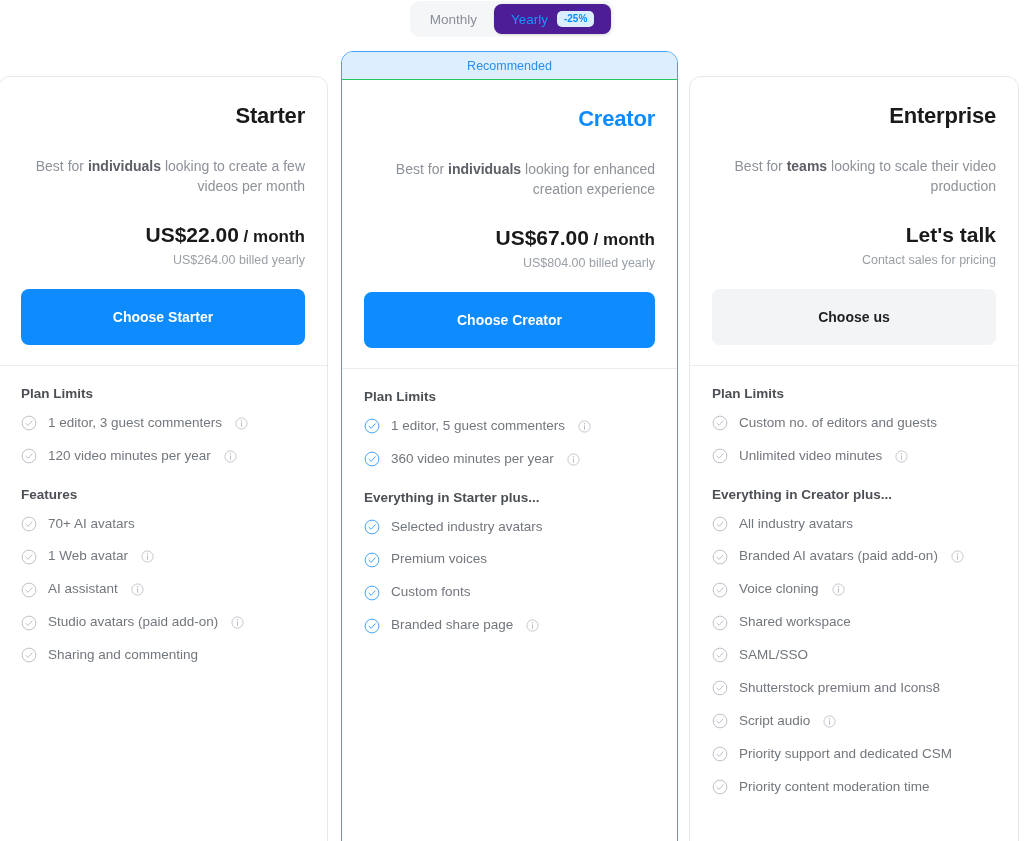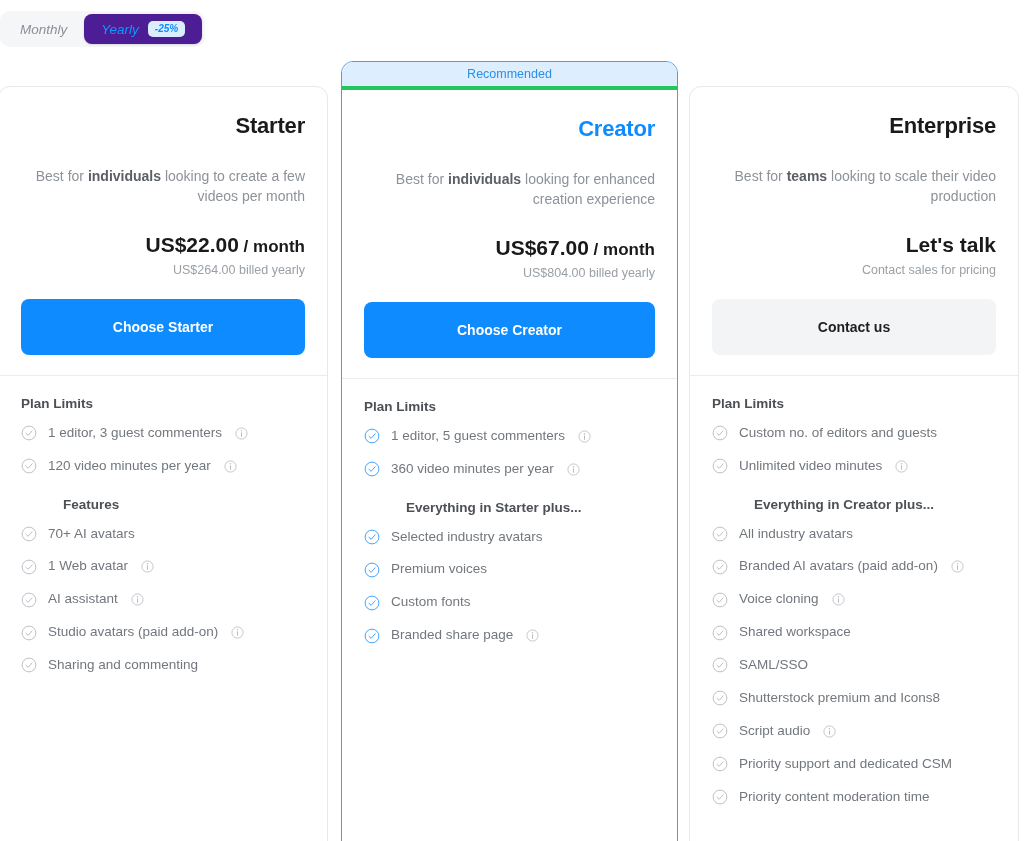--- a/index.html
+++ b/index.html
@@ -9,23 +9,22 @@
     height: 841px;
     background: #ffffff;
     font-family: "Liberation Sans", sans-serif;
     overflow: hidden;
   }
 
   
   .toggle-wrap {
     width: 100%;
     display: flex;
-    justify-content: flex-start;
-    padding-top: 11px;
-    font-style: italic;
+    justify-content: center;
+    padding-top: 1px;
   }
   .toggle {
     display: flex;
     align-items: center;
     background: #f5f6f7;
     border-radius: 10px;
     height: 36px;
     padding: 3px;
   }
   .toggle-opt {
@@ -87,21 +86,21 @@
   }
 
   .ribbon {
     height: 28px;
     background: #ddeeff;
     color: #2b8fe8;
     font-size: 12.5px;
     display: flex;
     align-items: center;
     justify-content: center;
-    border-bottom: 4px solid #22c55e;
+    border-bottom: 1px solid #22c55e;
   }
 
   .card-head {
     padding: 26px 22px 0 22px;
     text-align: right;
   }
   .plan-name {
     font-size: 22px;
     font-weight: bold;
     color: #1a1a1a;
@@ -158,21 +157,21 @@
   }
 
   .card-body { padding: 20px 22px 0 22px; }
 
   .group-title {
     font-size: 13.5px;
     color: #4c5055;
     font-weight: bold;
     margin-bottom: 14px;
   }
-  .group-title.spaced { margin-top: 22px; margin-left: 42px; }
+  .group-title.spaced { margin-top: 22px; }
 
   .feat {
     display: flex;
     align-items: center;
     gap: 11px;
     margin-bottom: 16px;
     font-size: 13.5px;
     color: #72777d;
     line-height: 1.25;
   }
@@ -357,21 +356,21 @@
         </div>
       </div>
     </div>
     <div class="card enterprise">
       <div class="card-head">
         <div class="plan-name">Enterprise</div>
         <div class="plan-desc"><span>Best for </span><b>teams</b><span> looking to scale their video production</span></div>
         <div class="price"><span>Let's talk</span><span class="per"></span></div>
         <div class="price-sub">Contact sales for pricing</div>
       </div>
-      <button class="cta secondary">Contact us</button>
+      <button class="cta secondary">Choose us</button>
       <div class="divider"></div>
       <div class="card-body">
         <div class="group-title">Plan Limits</div>
         <div class="feat">
           <svg class="check" viewBox="0 0 20 20" fill="none">
             <circle cx="10" cy="10" r="8.6" stroke="#b9bdc2" stroke-width="1.2"></circle>
             <path d="M6.2 10.3 L8.9 12.9 L13.9 7.3" stroke="#b9bdc2" stroke-width="1.2" stroke-linecap="round" stroke-linejoin="round"></path>
           </svg>
           <span>Custom no. of editors and guests</span>
         </div>

